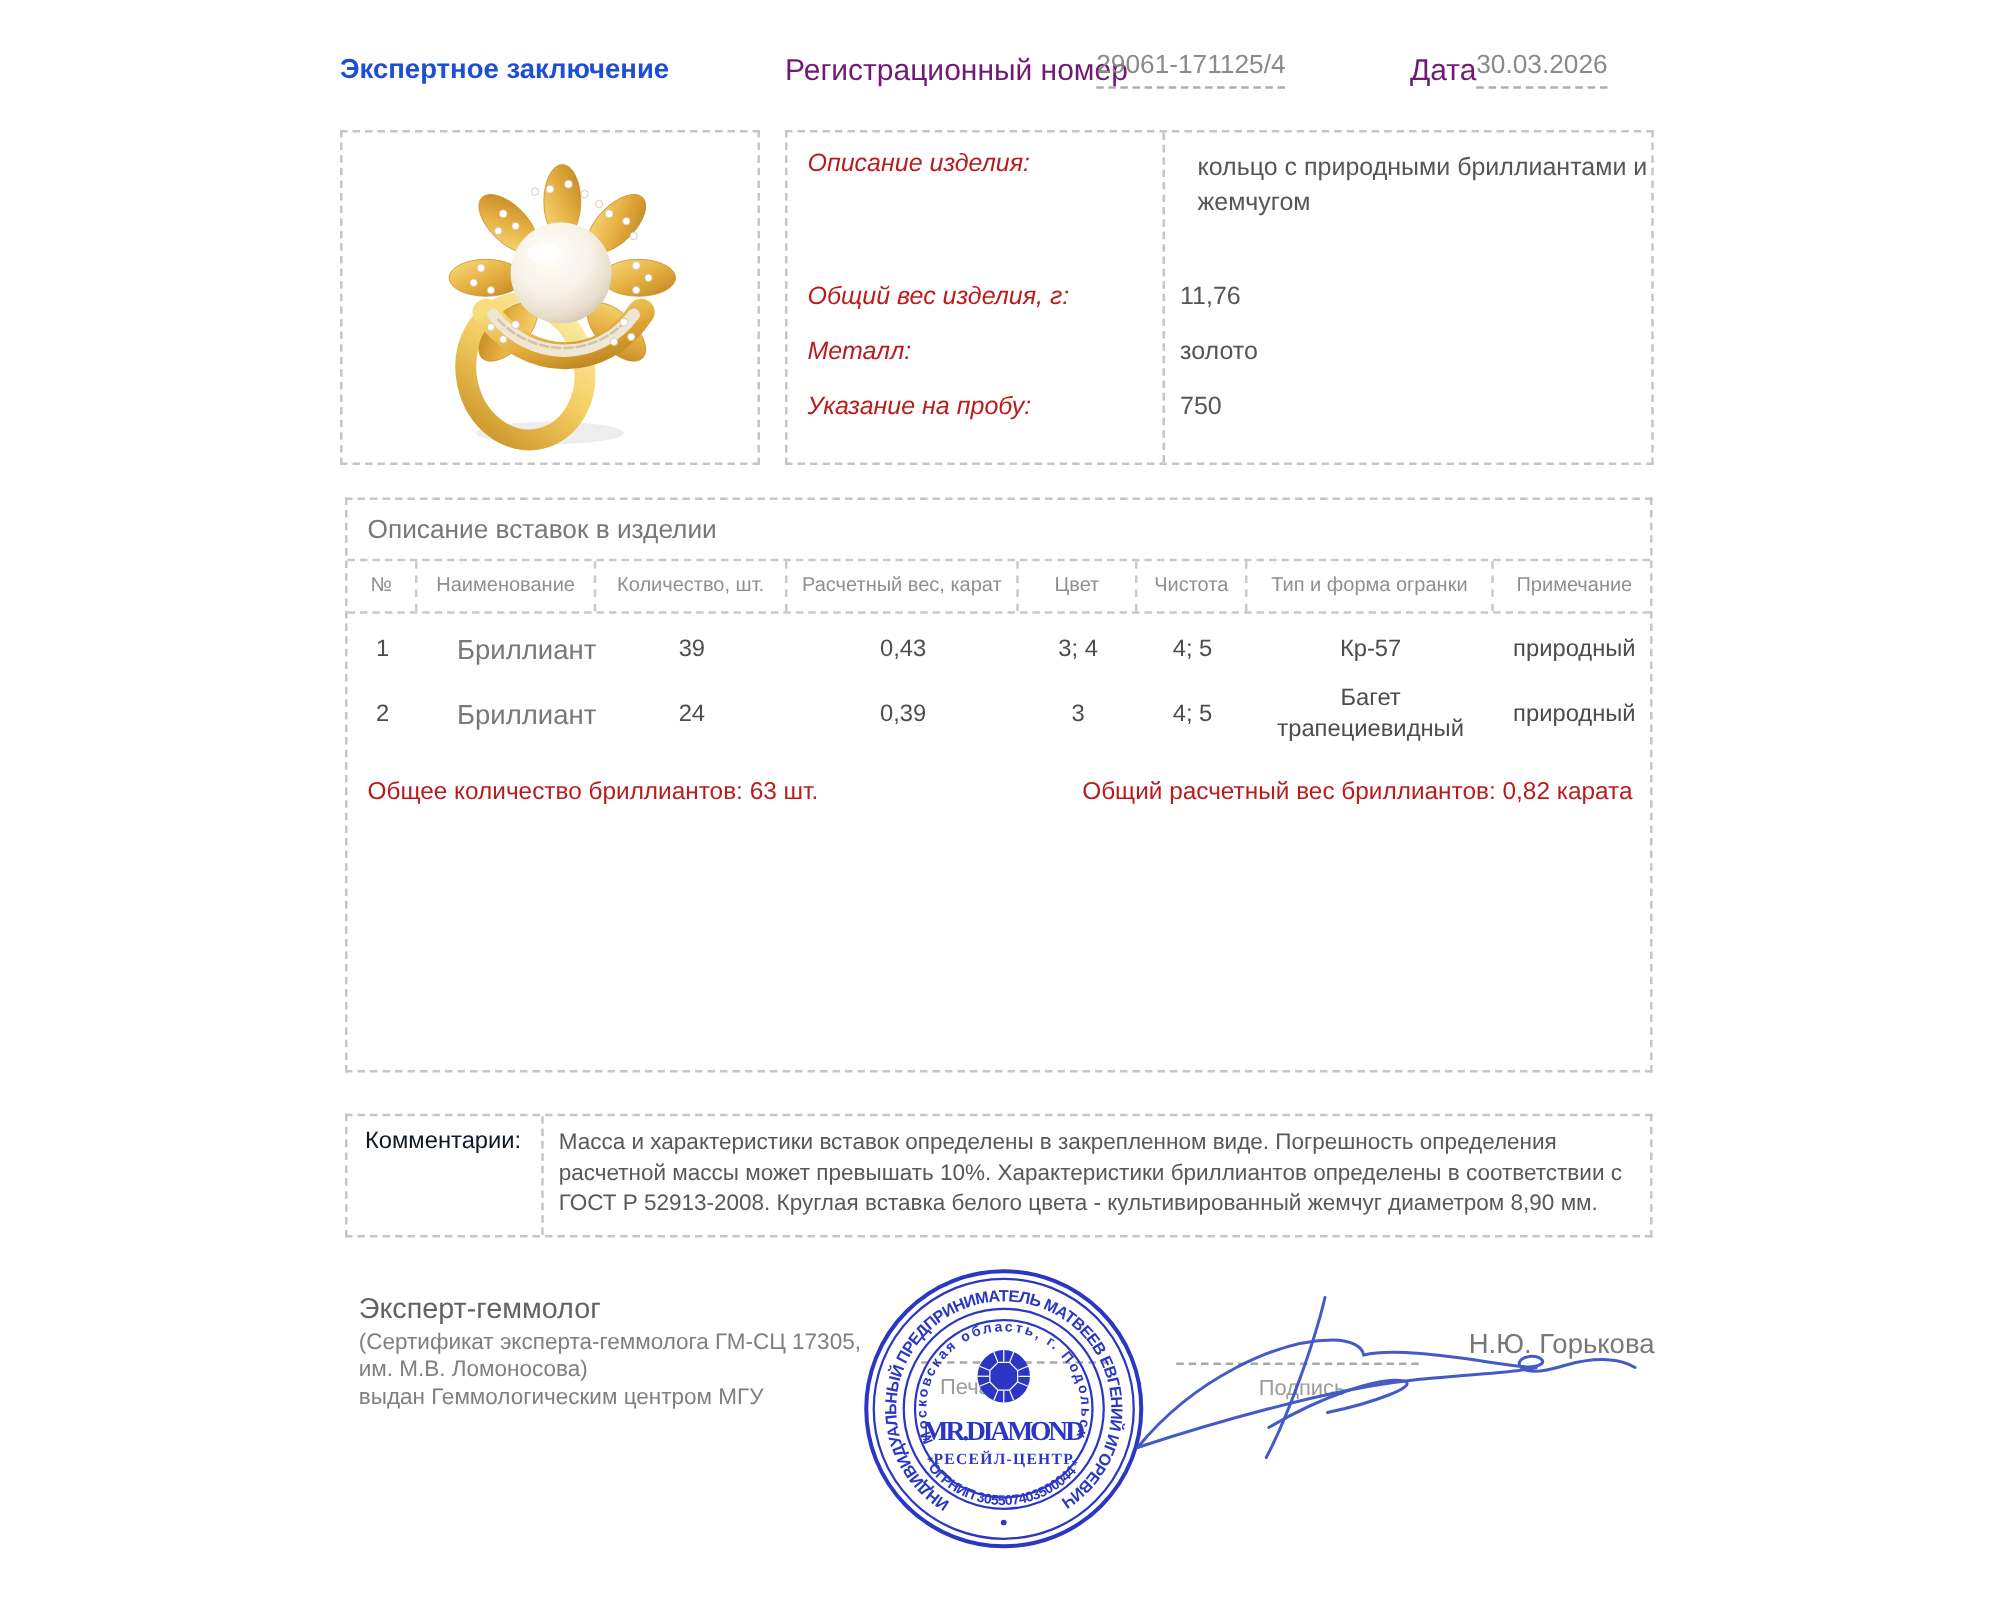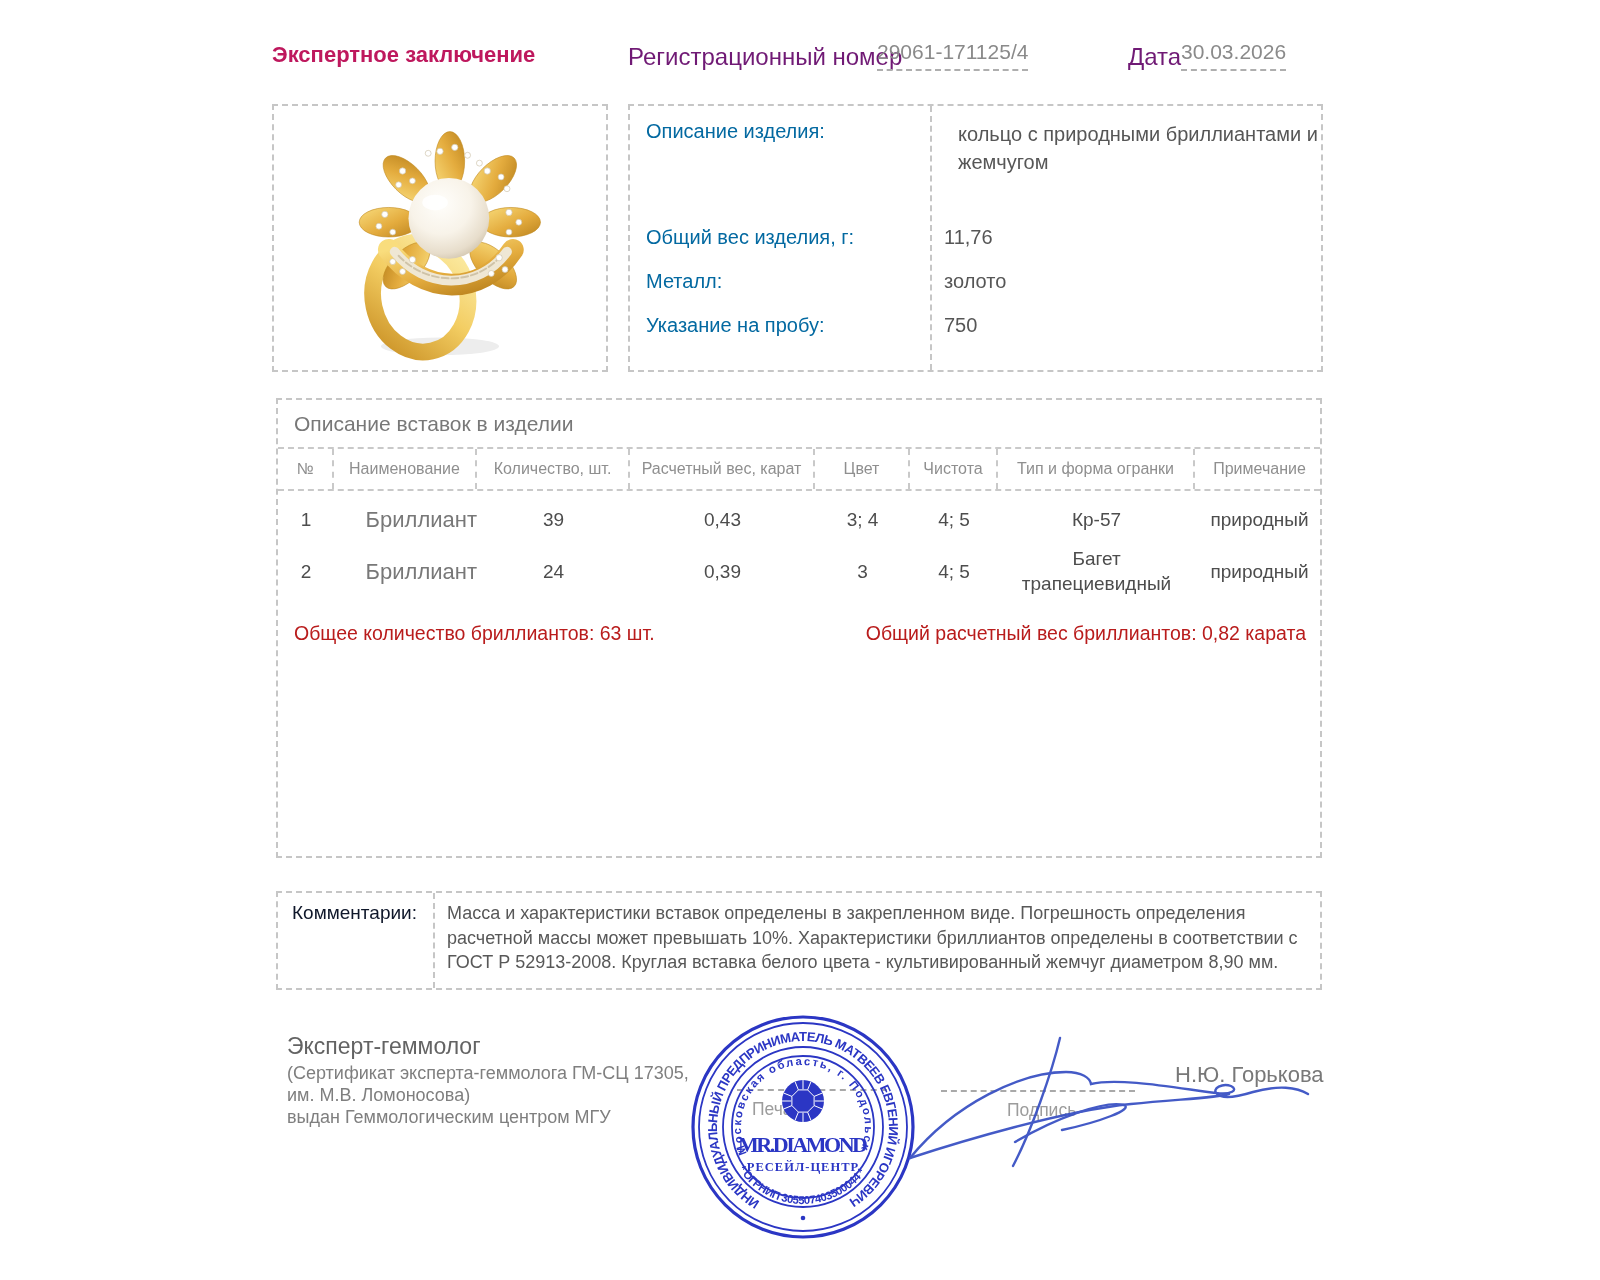--- a/index.html
+++ b/index.html
@@ -2,28 +2,28 @@
 <html><head>
 <meta charset="utf-8">
 <style>
   html,body{margin:0;padding:0;background:#fff;}
   #page{
     position:relative;width:1600px;height:1280px;background:#ffffff;overflow:hidden;
     font-family:"Liberation Sans","DejaVu Sans",sans-serif;color:#4e4e4e;
   }
   .abs{position:absolute;}
   
-  .h-title{left:272px;top:42px;font-size:22px;font-weight:bold;color:#be185d;}
+  .h-title{left:272px;top:42px;font-size:22px;font-weight:bold;color:#1d4ed8;}
   .h-lbl{font-size:24px;font-weight:normal;color:#701a75;}
   .h-val{font-size:21px;color:#8a8a8a;padding-bottom:5px;border-bottom:2px dashed #aeaeae;}
   
   .dbox{border:2px dashed #c6c6c6;background:#fff;}
   
   .info-sep{left:930px;top:106px;height:264px;border-left:2px dashed #c6c6c6;}
-  .f-label{font-size:20px;color:#0369a1;}
+  .f-label{font-size:20px;color:#b91c1c;font-style:italic;}
   .f-value{font-size:20px;color:#565656;}
   
   .ins-title{font-size:21px;color:#787878;}
   .grid-row{display:grid;grid-template-columns:56px 143px 153px 185px 95px 88px 197px 129px;align-items:center;}
   .hdr-row{border-top:2px dashed #c9c9c9;border-bottom:2px dashed #c9c9c9;}
   .hdr-cell{font-size:16px;color:#8f8f8f;text-align:center;height:40px;display:flex;align-items:center;justify-content:center;border-right:2px dashed #c9c9c9;}
   .hdr-cell:last-child{border-right:none;}
   .d-cell{font-size:19px;color:#4d4d4d;text-align:center;line-height:25px;}
   .d-cell.name{text-align:right;padding-left:10px;}
   .d-cell.pad{padding:0 22px;}

